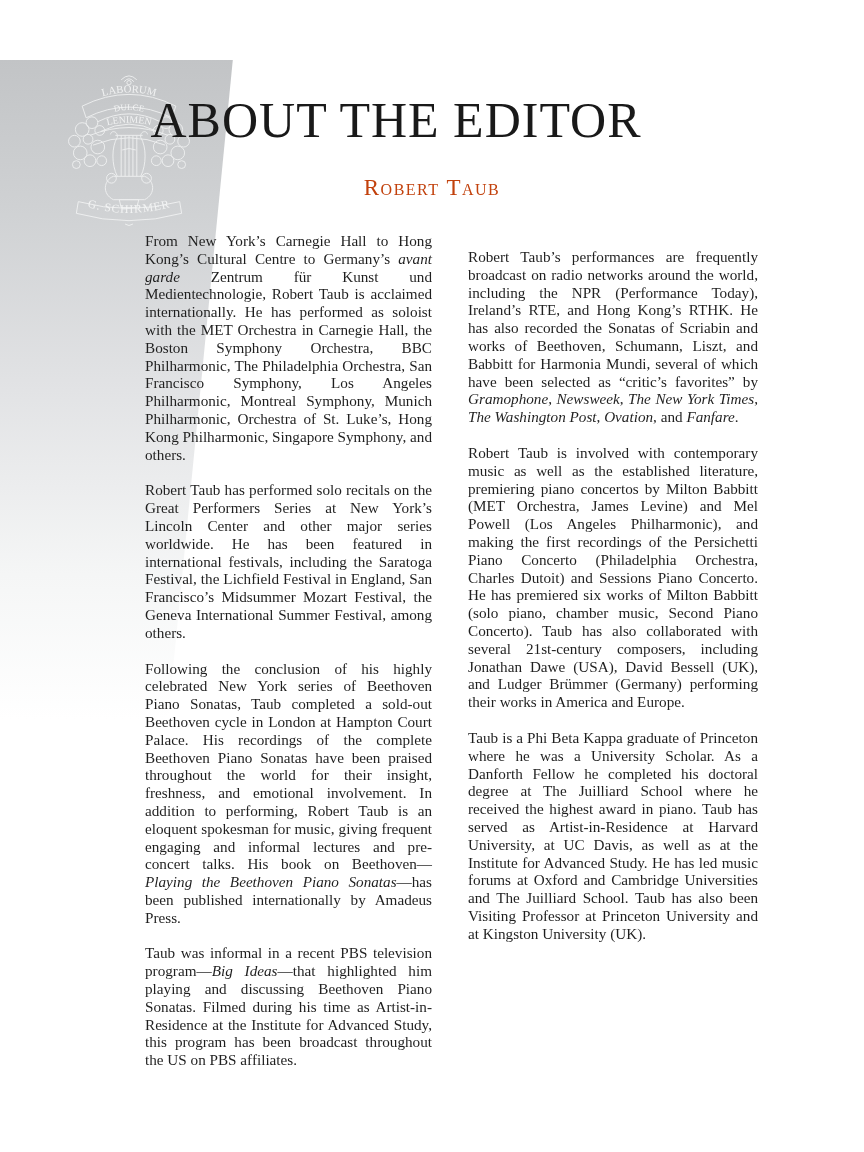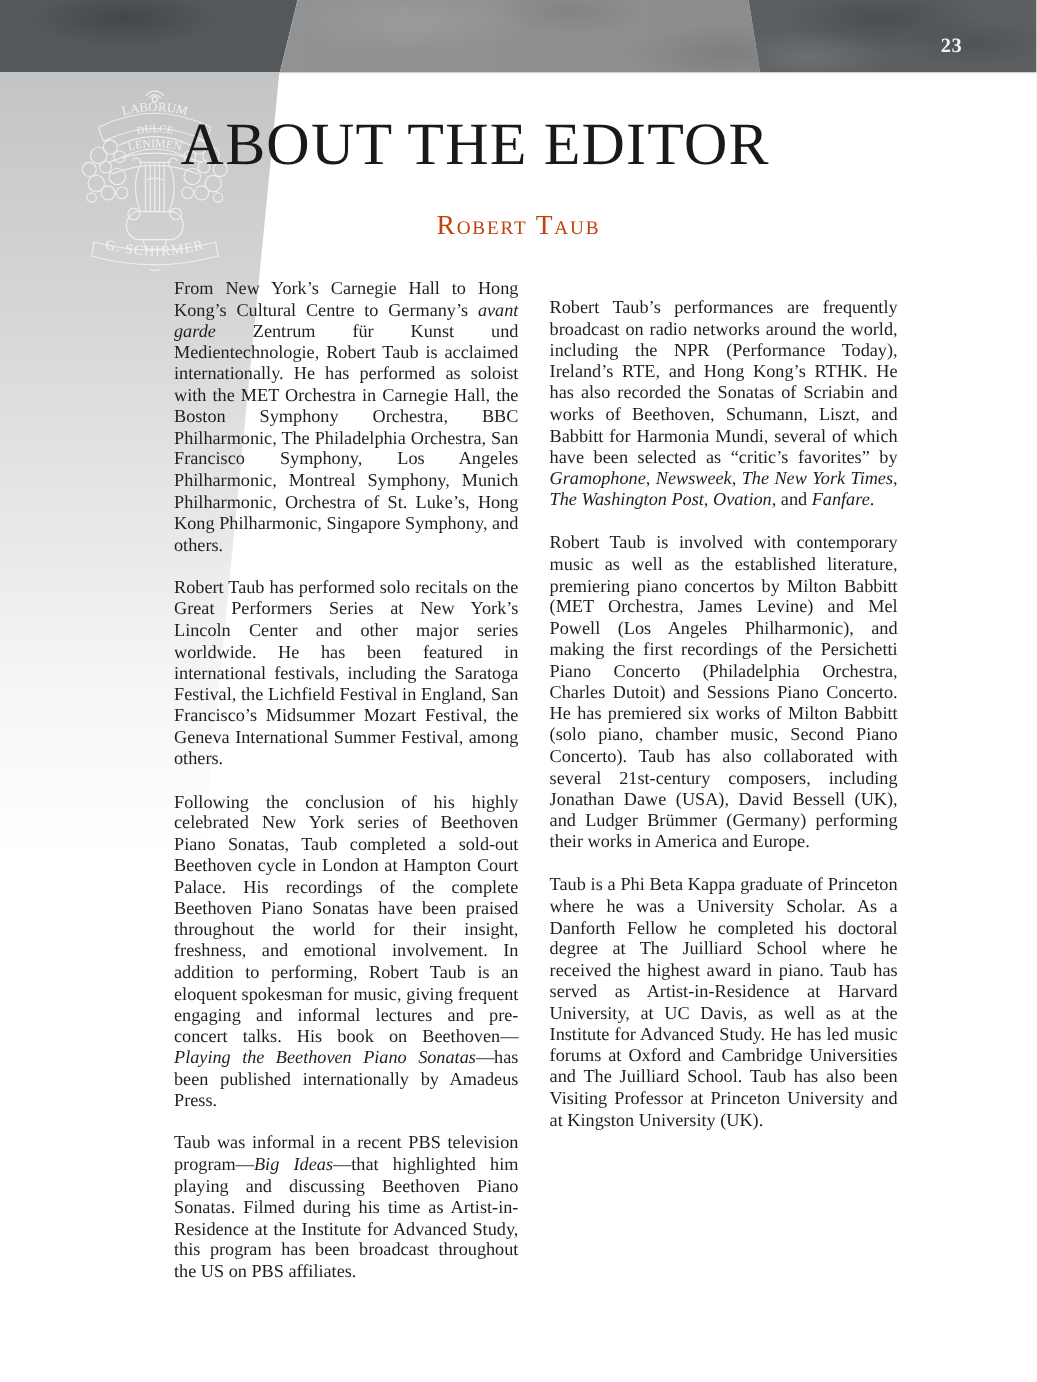--- a/index.html
+++ b/index.html
@@ -69,44 +69,38 @@
     letter-spacing:1px;color:#191919;white-space:nowrap;
   }
   .subtitle{
     position:absolute;left:0;top:176px;width:864px;
     text-align:center;font-variant:small-caps;
     font-size:23px;line-height:1;letter-spacing:1.5px;color:#c2410c;
   }
   
   .columns{
     position:absolute;left:145px;top:232px;width:603px;
-    display:flex;gap:26px;
+    display:flex;gap:36px;
   }
   .col{flex:0 0 auto;}
   .col.left{width:287px;}
   .col.right{width:290px;margin-top:16px;}
   .col p{
     margin:0 0 18px 0;
     font-size:15.2px;line-height:17.8px;
     text-align:justify;
     color:var(--text);
   }
   .col p em{font-style:italic;}
 </style>
 </head>
 <body>
 
 <div class="page">
 
-  <div class="band">
-    <div class="band-seg left"></div>
-    <div class="band-seg beam"></div>
-    <div class="band-seg right"></div>
-    <div class="page-number">23</div>
-  </div>
 
   <div class="left-fade"></div>
 
   <div class="emblem">
     <svg viewBox="0 0 140 160">
       <g stroke="#f6f7f7" fill="none" stroke-width="1" opacity="0.8">
 
         <path d="M62,9 Q70,1 78,9 M65,11 Q70,5 75,11"></path>
         <circle cx="70" cy="12" r="2.2"></circle>
 

